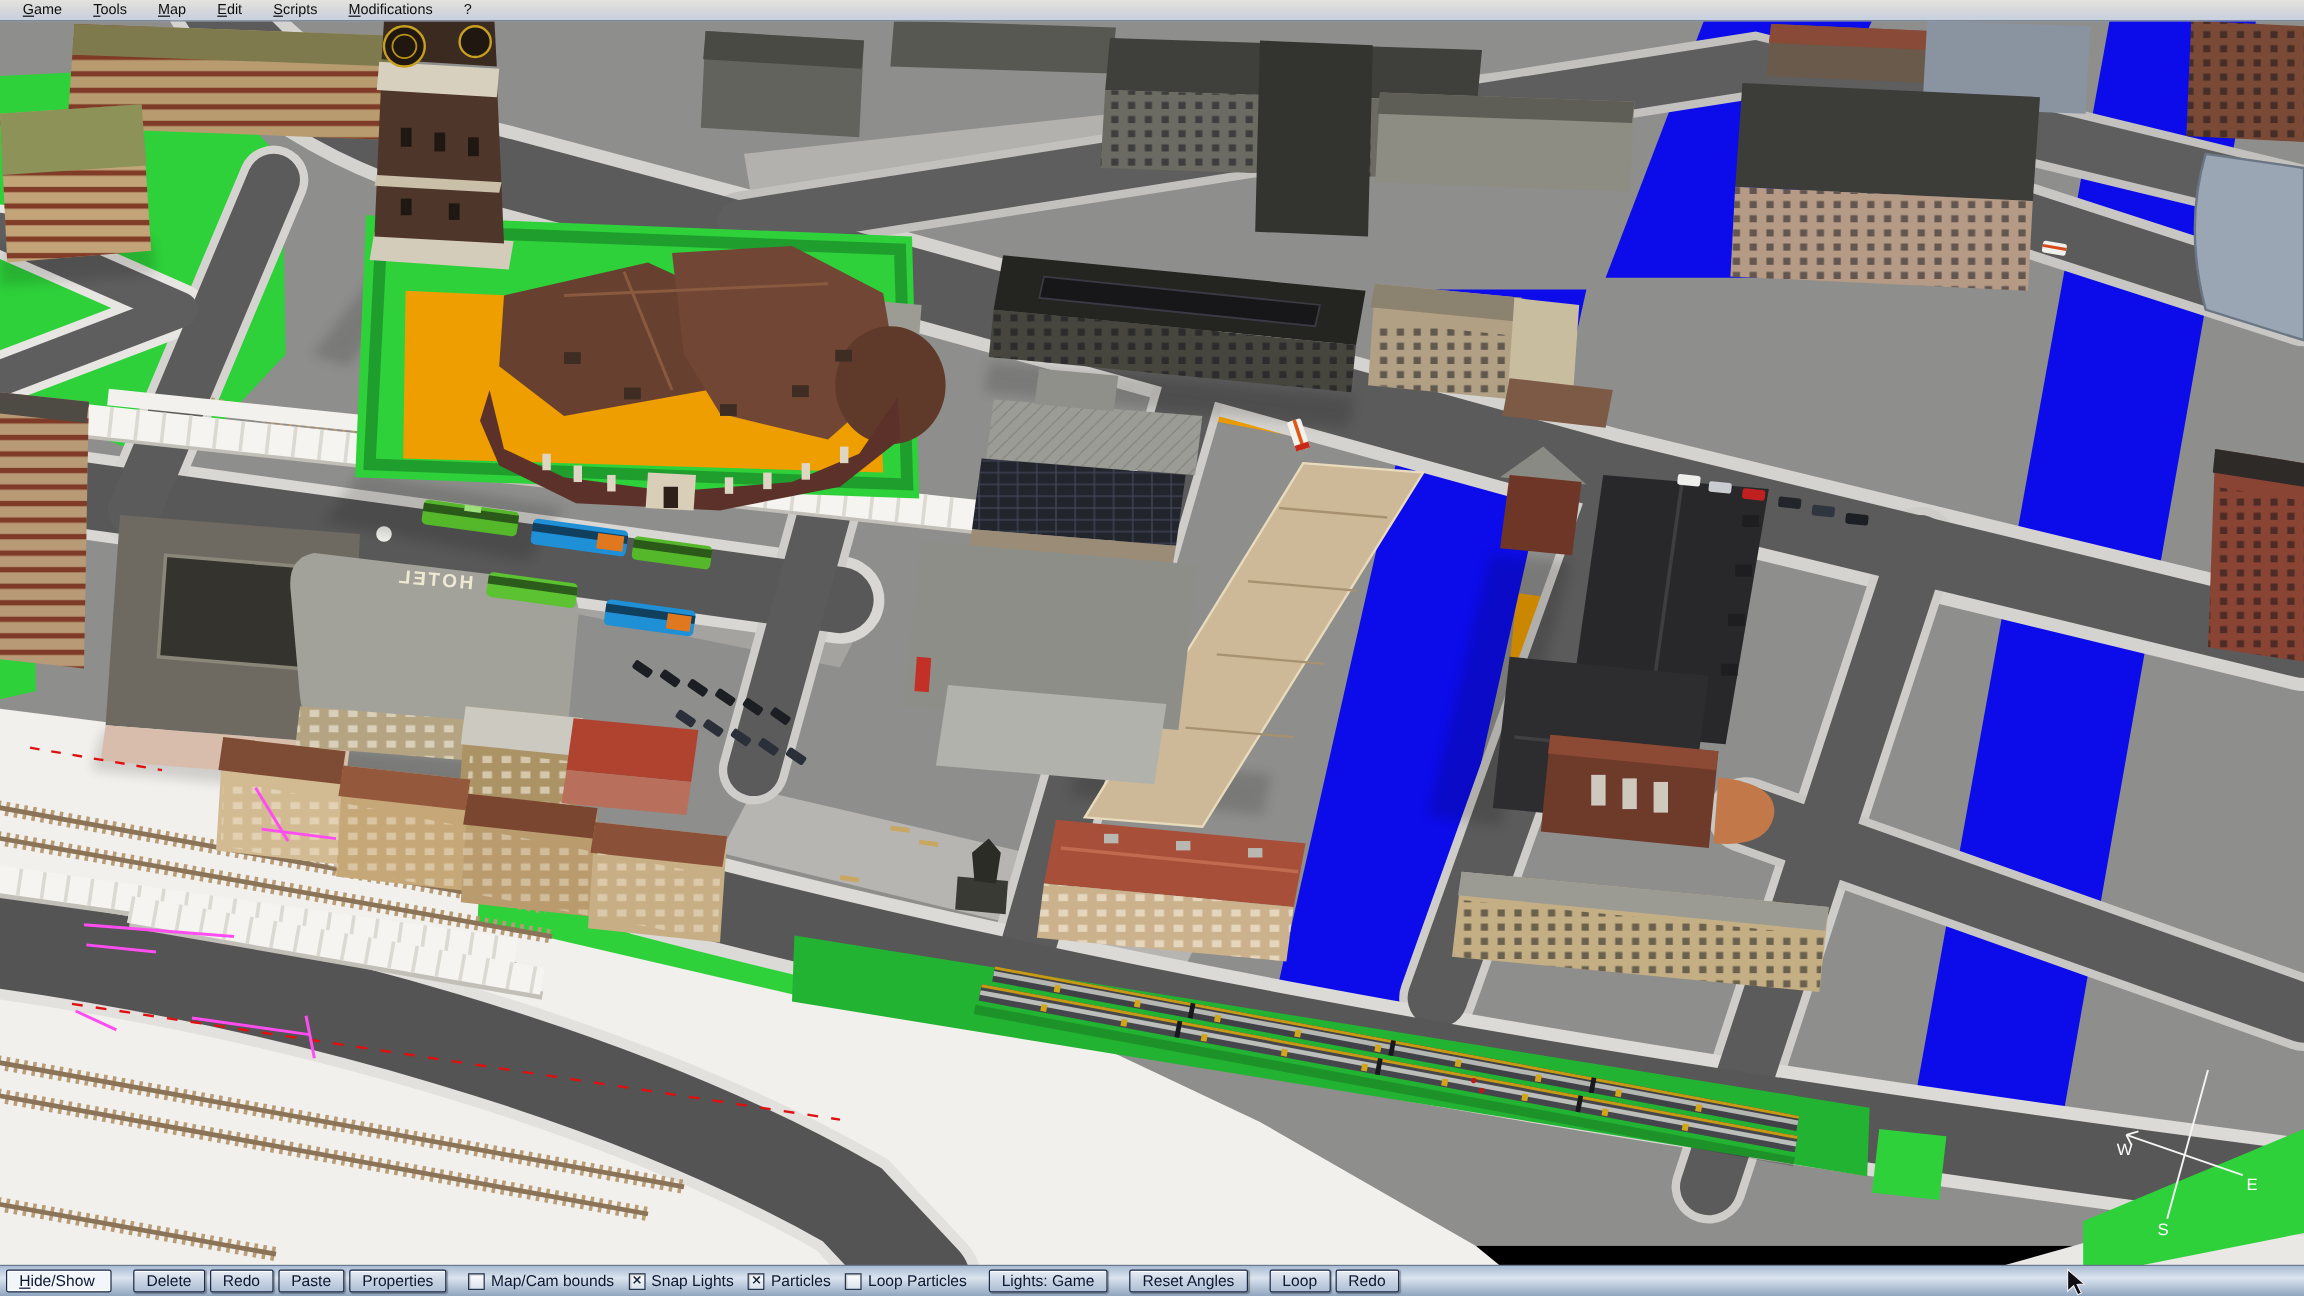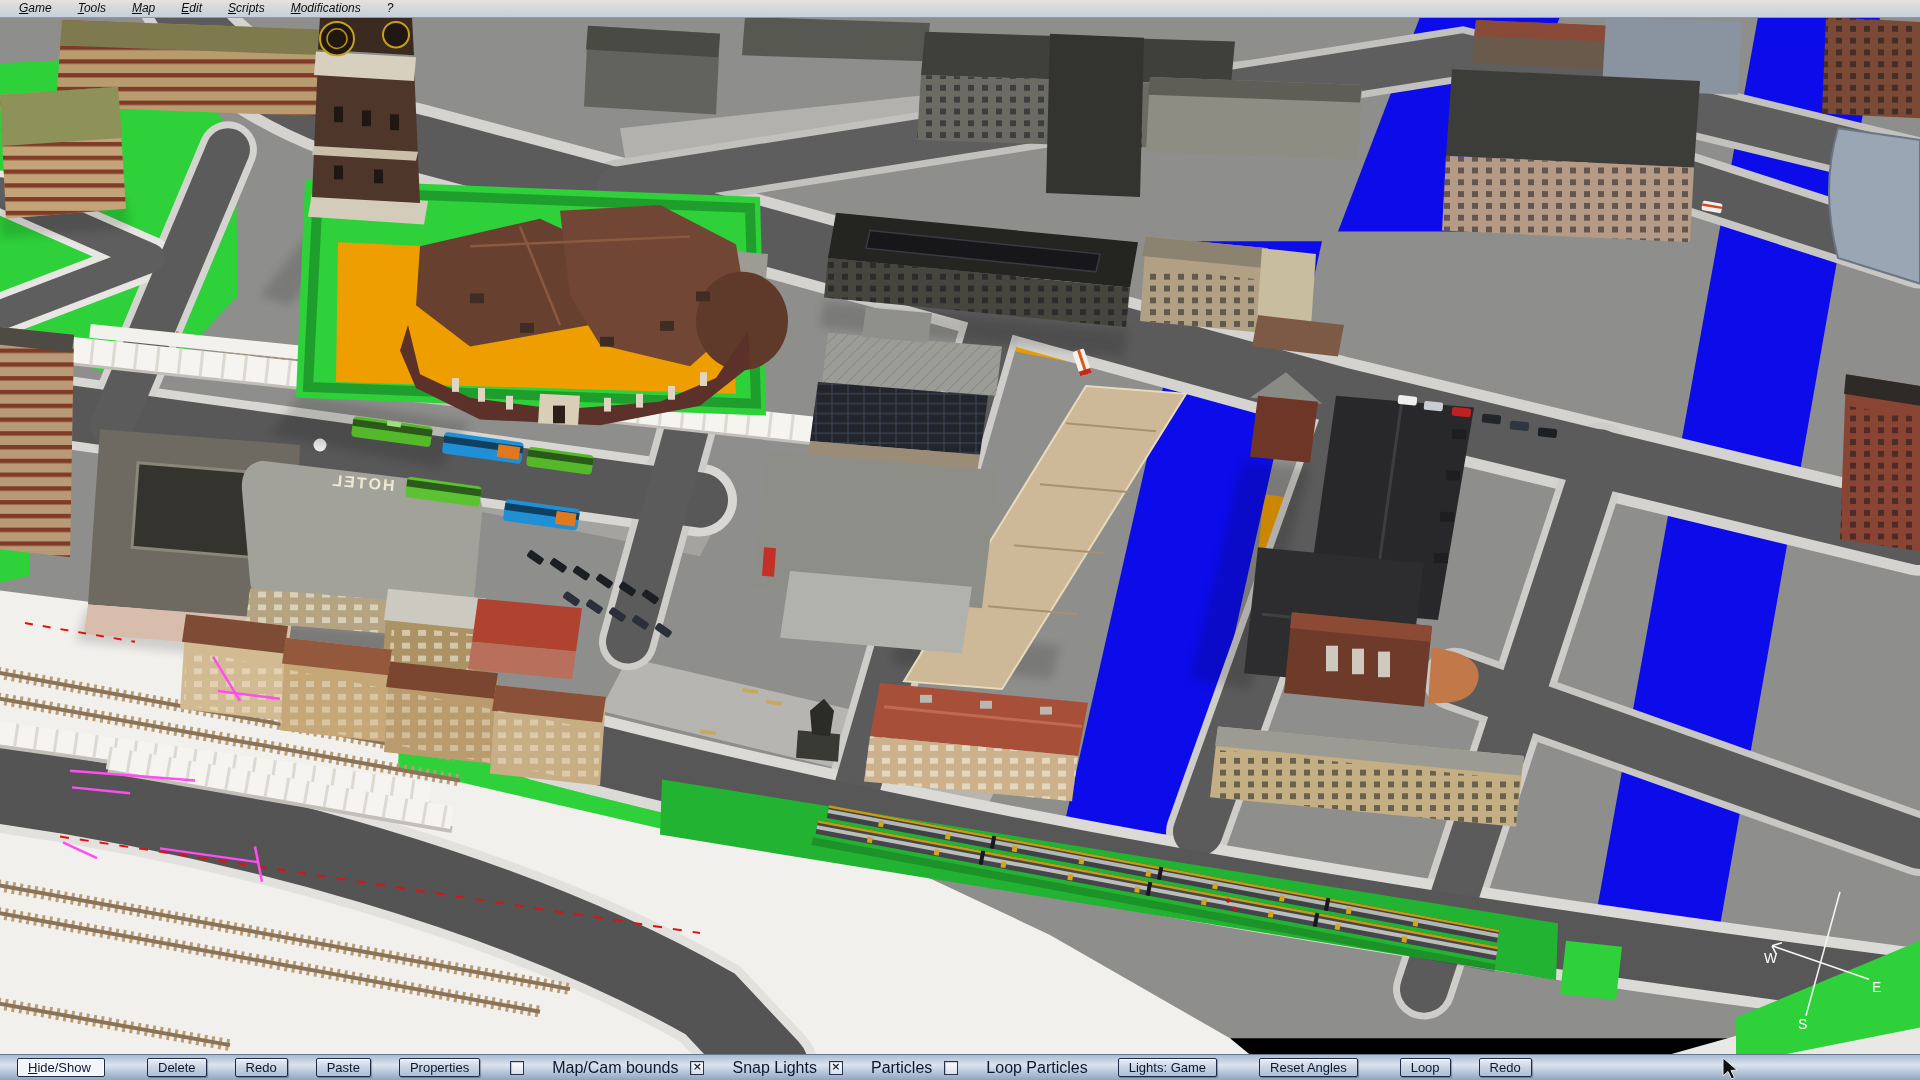--- a/index.html
+++ b/index.html
@@ -1,42 +1,42 @@
 <!DOCTYPE html>
 <html><head>
 <meta charset="utf-8">
 <style>
   html,body{margin:0;padding:0;background:#000;}
   #app{position:relative;width:1920px;height:1080px;overflow:hidden;
        font-family:"Liberation Sans",sans-serif;-webkit-font-smoothing:antialiased;}
   
   #menubar{position:absolute;top:0;left:0;right:0;height:17px;z-index:5;
     background:linear-gradient(180deg,#e4e3df 0%,#d4d6da 55%,#c6d0e0 100%);
-    border-bottom:1px solid #8e99ab;display:flex;align-items:center;padding-left:6px;font-style:italic;}
+    border-bottom:1px solid #8e99ab;display:flex;align-items:center;padding-left:6px;}
   .mi{font-size:12px;color:#0d0d0d;padding:1px 13px 2px 13px;cursor:default;}
   .mi::first-letter{text-decoration:underline;}
   
   #viewport{position:absolute;top:17px;left:0;width:1920px;height:1038px;}
   #viewport svg{display:block;}
   
   #toolbar{position:absolute;left:0;right:0;bottom:0;height:25px;z-index:5;
     background:linear-gradient(180deg,#a9bbd2 0%,#dbe4ef 40%,#c2cfe0 60%,#90a5bf 100%);
     border-top:1px solid #67788f;display:flex;align-items:center;padding:0 3px;}
-  .tbtn{height:19px;line-height:17px;padding:0 10px;margin:0 14px;font-size:13px;color:#0c1830;
+  .tbtn{height:19px;line-height:17px;padding:0 10px;margin:0 2px;font-size:13px;color:#0c1830;
     background:linear-gradient(180deg,#e9eef6 0%,#c6d2e2 55%,#aebfd4 100%);
     border:1px solid #1b2a45;border-radius:2px;
     box-shadow:inset 0 1px 0 #ffffff, 1px 1px 1px rgba(0,0,0,.3);cursor:default;white-space:nowrap;}
   .tbtn.active{background:#f2f5fa;min-width:88px;text-align:left;box-shadow:inset 0 0 0 1px #fff;}
   .tbtn.active::first-letter{text-decoration:underline;}
   .gap-s{width:14px;} .gap-m{width:10px;}
   .cbwrap{display:flex;align-items:center;margin:0 6px;}
   .cbox{width:12px;height:12px;margin-right:5px;font:bold 11px/10px "DejaVu Sans",sans-serif;
     color:#14233f;text-align:center;background:linear-gradient(180deg,#ffffff,#d9e1ec);
     border:1px solid #26354f;box-shadow:inset 1px 1px 1px rgba(0,0,0,.2);}
-  .cblabel{font-size:16px;color:#0c1830;white-space:nowrap;margin-left:23px;}
+  .cblabel{font-size:13px;color:#0c1830;white-space:nowrap;}
   
   #cursor{position:absolute;left:1721px;top:1057px;z-index:9;}
 </style>
 </head>
 <body>
 
 <div id="app">
 
   <div id="menubar">
     <span class="mi">Game</span>

